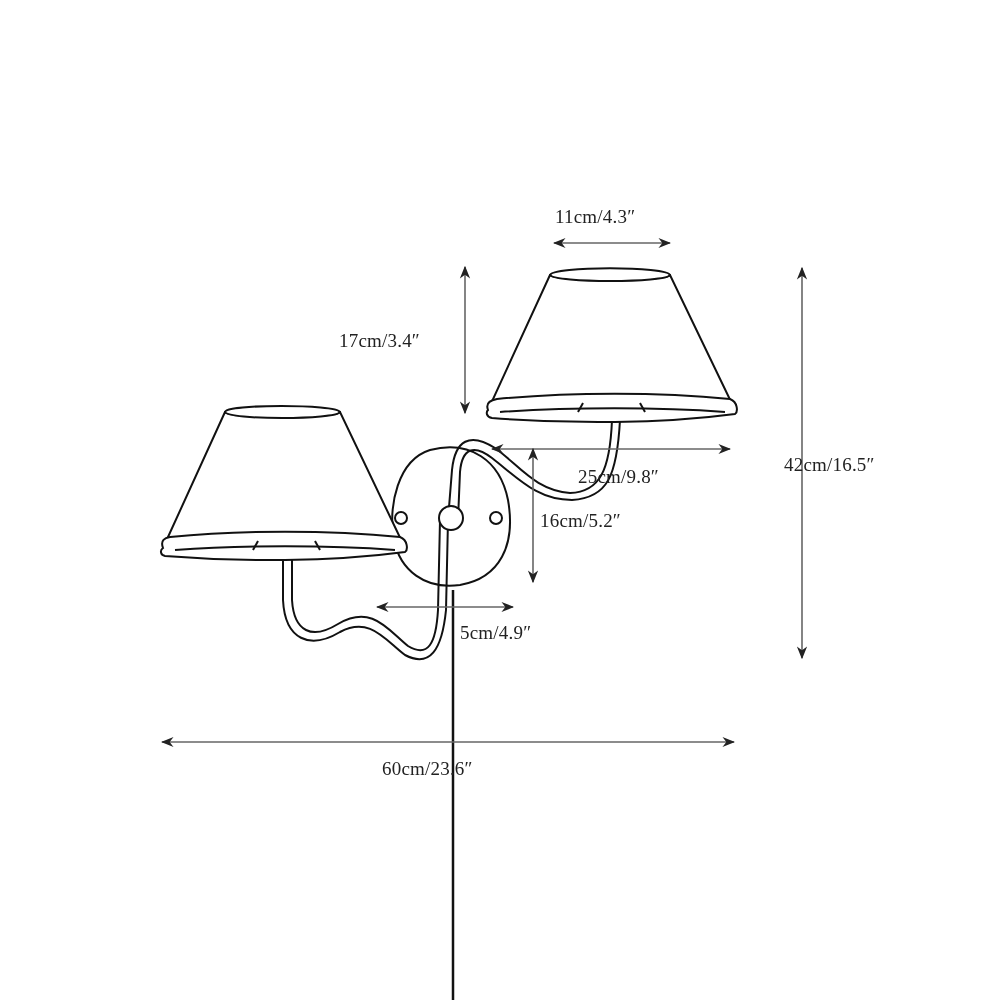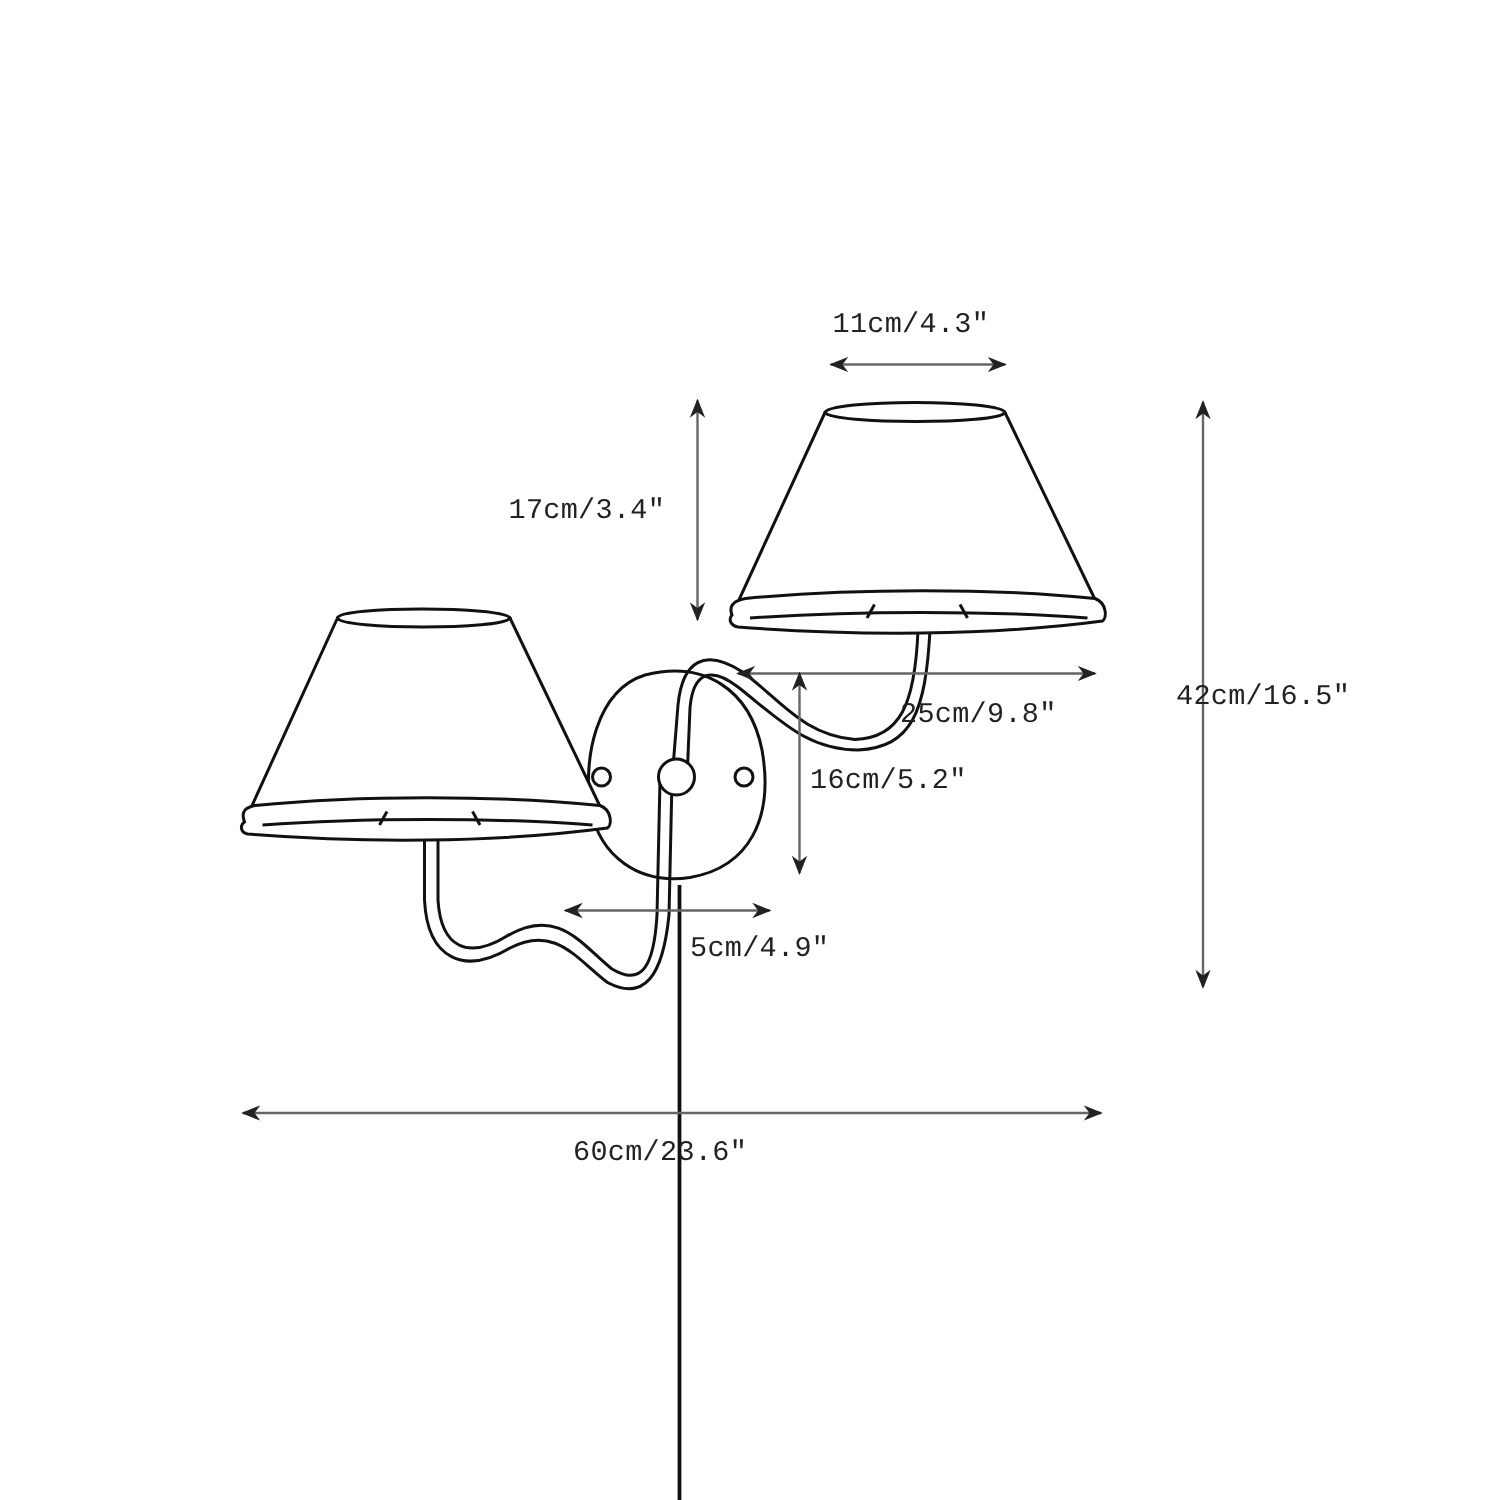--- a/index.html
+++ b/index.html
@@ -1,20 +1,20 @@
 <!DOCTYPE html>
 <html><head>
 <meta charset="utf-8">
 <style>
   html, body { margin: 0; padding: 0; background: #ffffff; }
   body { width: 1000px; height: 1000px; position: relative; overflow: hidden; }
   svg.drawing { position: absolute; left: 0; top: 0; width: 1000px; height: 1000px; }
   .lbl {
     position: absolute;
-    font-family: Liberation Mono, monospace;
+    font-family: Liberation Serif, serif;
     font-size: 19px;
     color: #222222;
     white-space: nowrap;
     line-height: 1;
     letter-spacing: 0.2px;
   }
 </style>
 </head>
 <body>
 
@@ -69,17 +69,17 @@
     <line x1="492" y1="449" x2="730" y2="449" marker-start="url(#arr)" marker-end="url(#arr)"></line>
     <line x1="533" y1="449" x2="533" y2="582" marker-start="url(#arr)" marker-end="url(#arr)"></line>
     <line x1="377" y1="607" x2="513" y2="607" marker-start="url(#arr)" marker-end="url(#arr)"></line>
     <line x1="162" y1="742" x2="734" y2="742" marker-start="url(#arr)" marker-end="url(#arr)"></line>
     <line x1="802" y1="268" x2="802" y2="658" marker-start="url(#arr)" marker-end="url(#arr)"></line>
   </g>
 </svg>
 
 <div class="lbl" style="left:555px; top:207px;">11cm/4.3″</div>
 <div class="lbl" style="left:339px; top:331px;">17cm/3.4″</div>
-<div class="lbl" style="left:600px; top:467px;">25cm/9.8″</div>
+<div class="lbl" style="left:578px; top:467px;">25cm/9.8″</div>
 <div class="lbl" style="left:540px; top:511px;">16cm/5.2″</div>
 <div class="lbl" style="left:460px; top:623px;">5cm/4.9″</div>
 <div class="lbl" style="left:382px; top:759px;text-align:center;">60cm/23.6″</div>
 <div class="lbl" style="left:784px; top:455px;">42cm/16.5″</div>
 
 </body></html>

